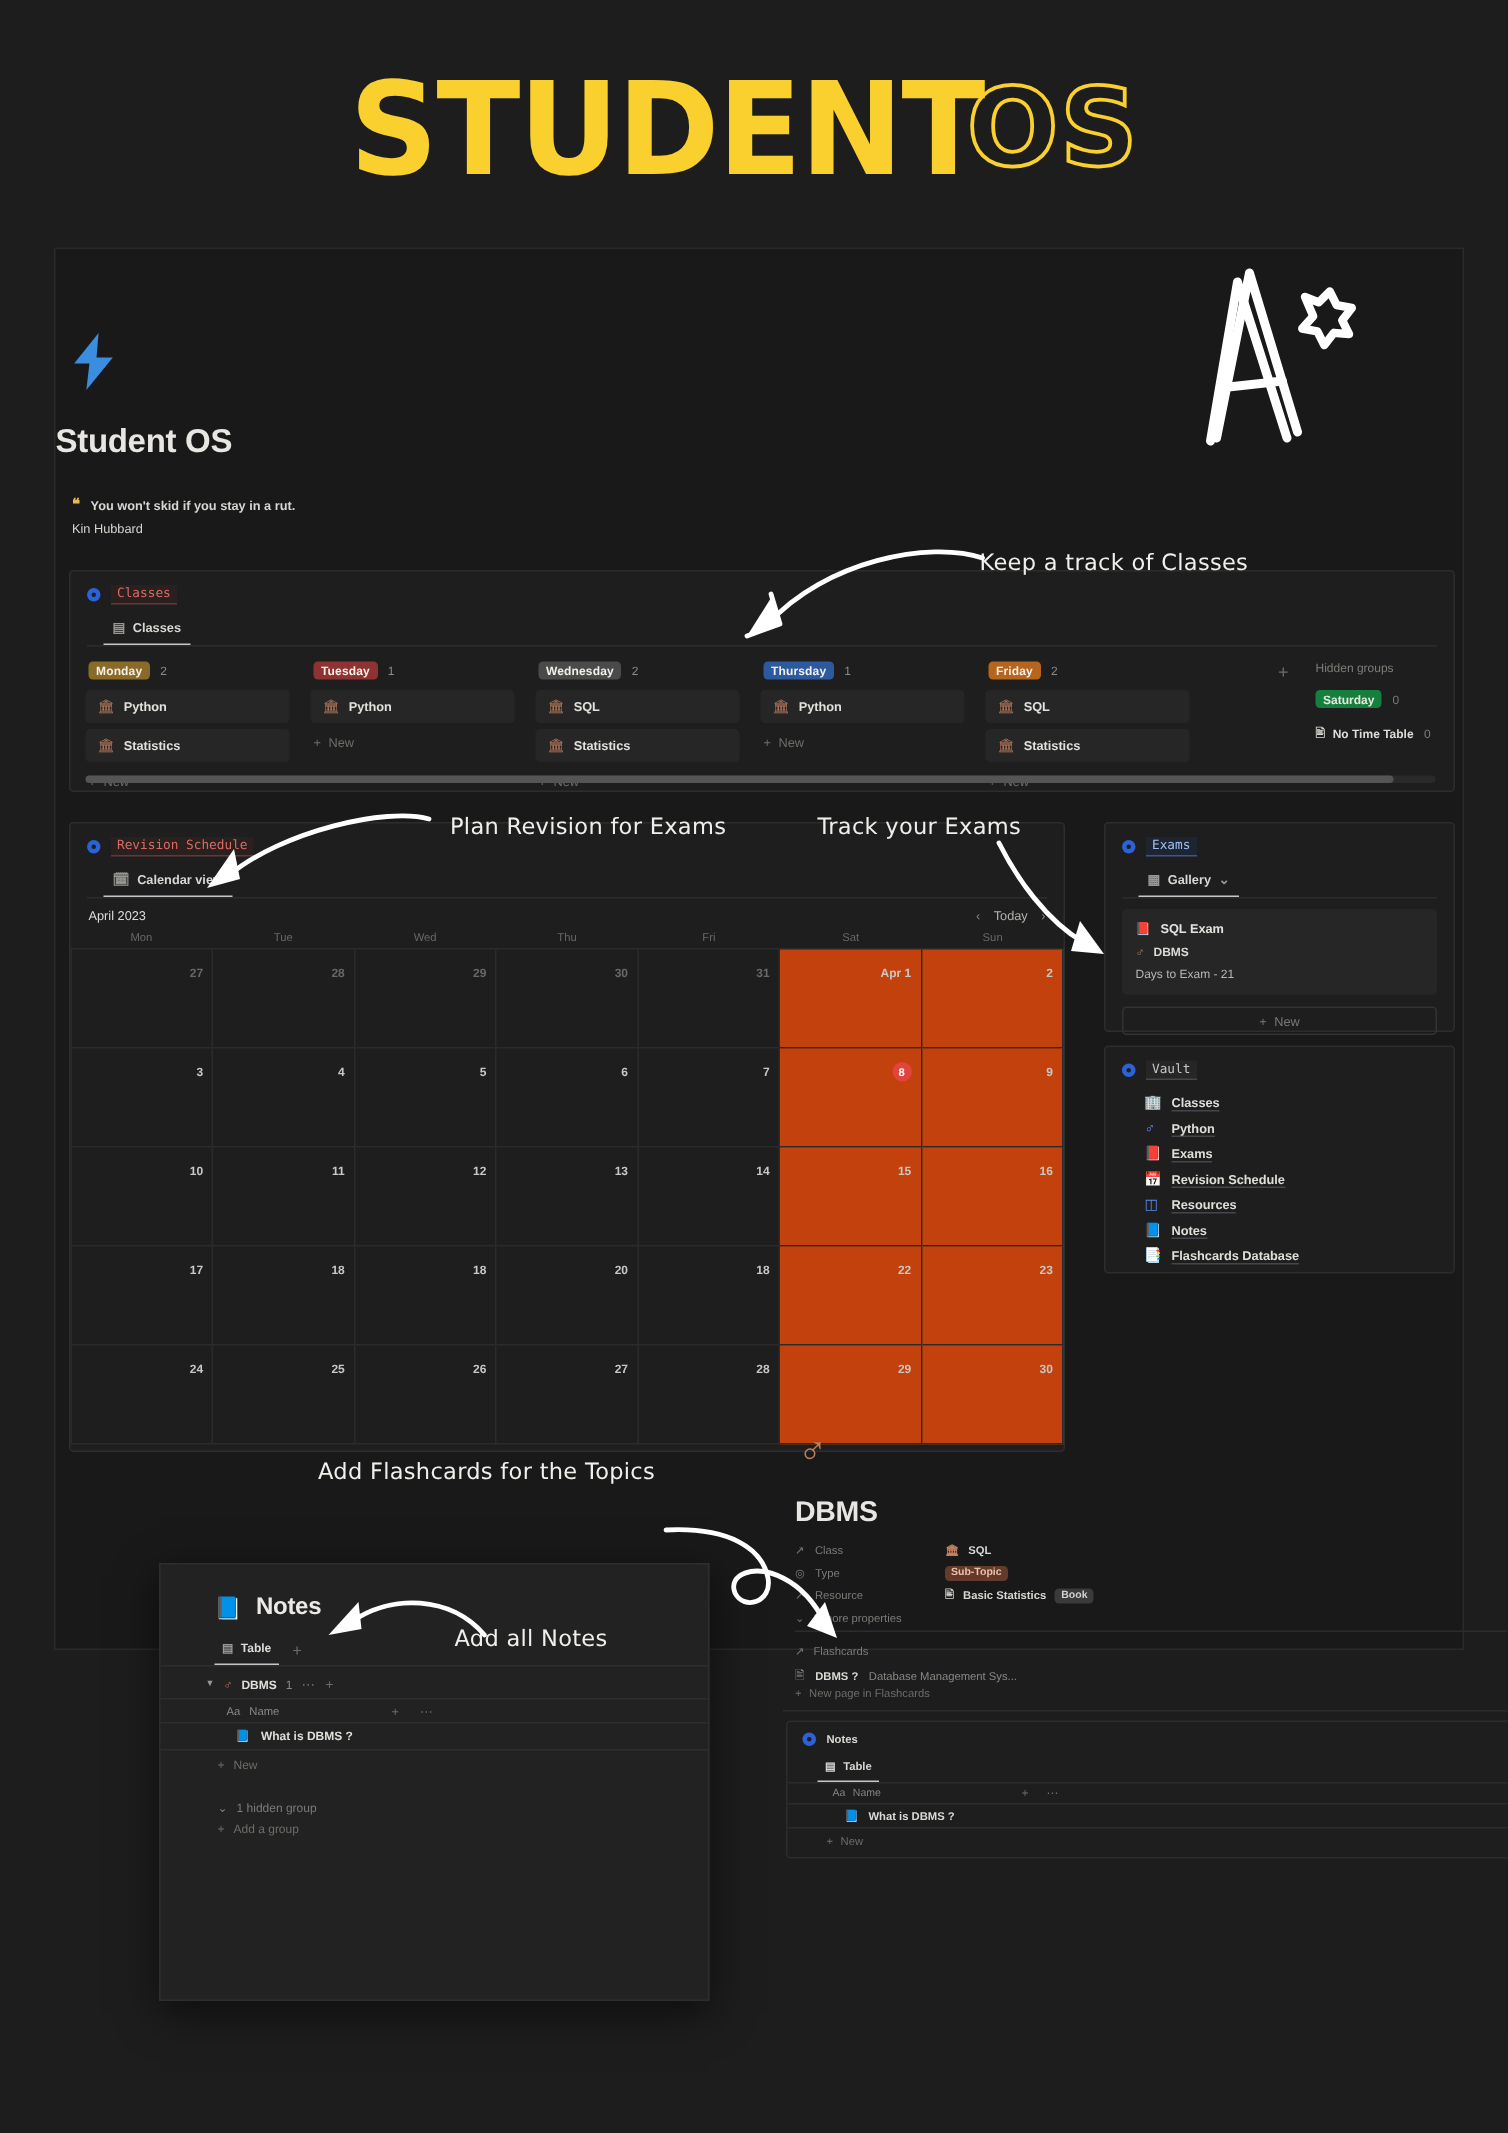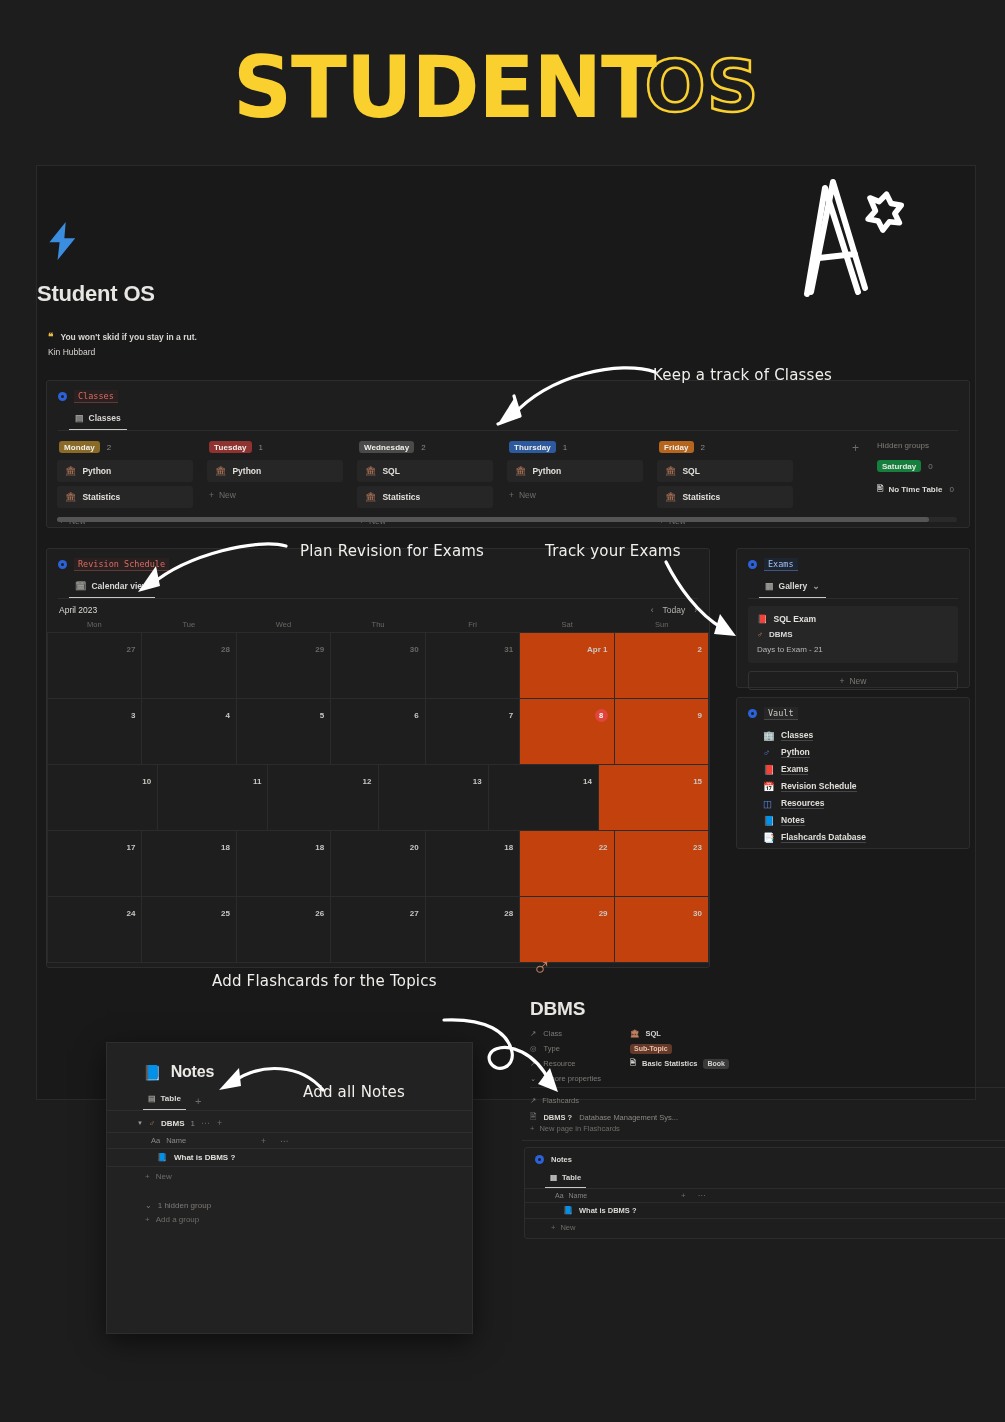--- a/index.html
+++ b/index.html
@@ -451,20 +451,21 @@
           <div class="cal-cell weekend"><span class="cal-num today">8</span></div>
           <div class="cal-cell weekend"><span class="cal-num">9</span></div>
         </div>
         <div class="cal-row">
           <div class="cal-cell"><span class="cal-num">10</span></div>
           <div class="cal-cell"><span class="cal-num">11</span></div>
           <div class="cal-cell"><span class="cal-num">12</span></div>
           <div class="cal-cell"><span class="cal-num">13</span></div>
           <div class="cal-cell"><span class="cal-num">14</span></div>
           <div class="cal-cell weekend"><span class="cal-num">15</span></div>
+          <div class="cal-cell weekend"><span class="cal-num">16</span></div>
         </div>
         <div class="cal-row">
           <div class="cal-cell"><span class="cal-num">17</span></div>
           <div class="cal-cell"><span class="cal-num">18</span></div>
           <div class="cal-cell"><span class="cal-num">18</span></div>
           <div class="cal-cell"><span class="cal-num">20</span></div>
           <div class="cal-cell"><span class="cal-num">18</span></div>
           <div class="cal-cell weekend"><span class="cal-num">22</span></div>
           <div class="cal-cell weekend"><span class="cal-num">23</span></div>
         </div>

